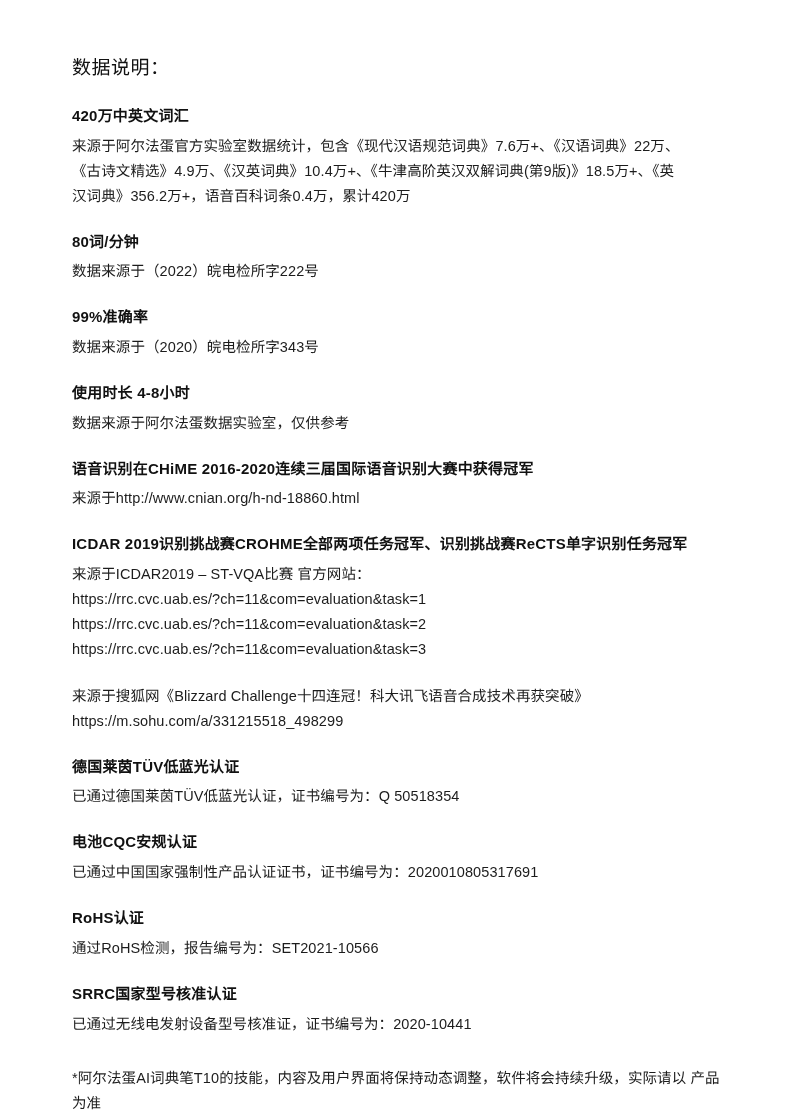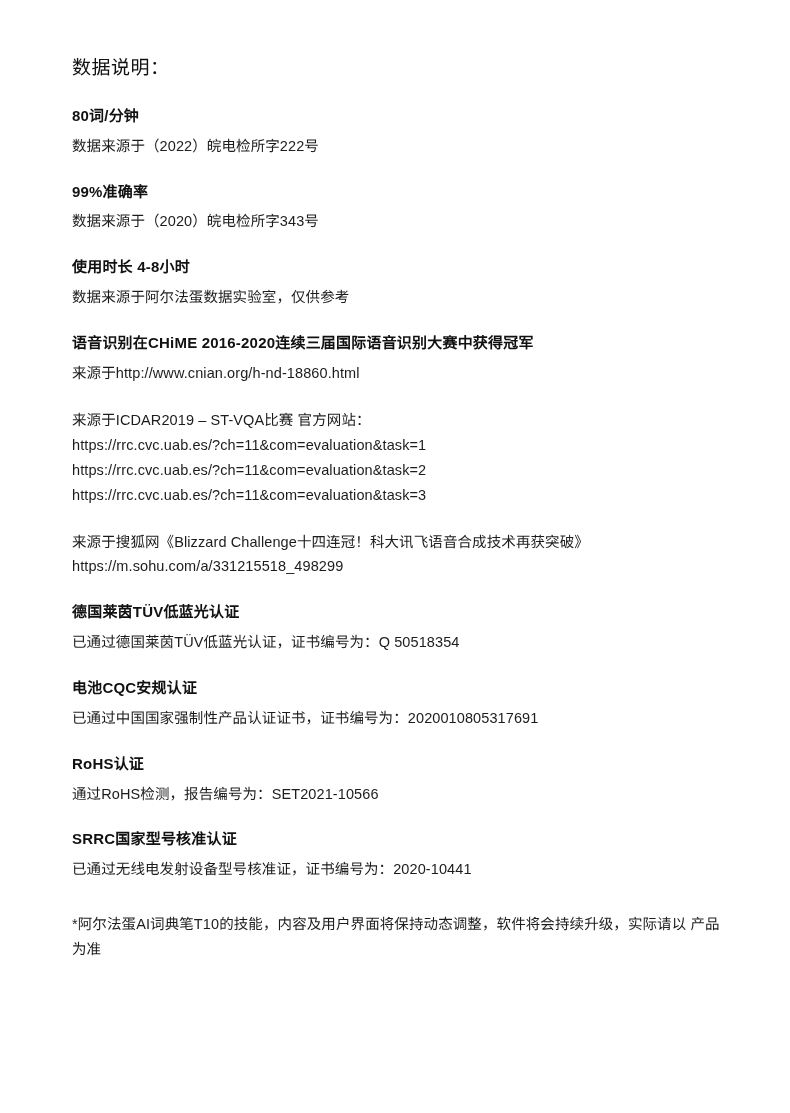--- a/index.html
+++ b/index.html
@@ -56,20 +56,28 @@
     letter-spacing: 0.1px;
   }
 </style>
 </head>
 <body>
 
 <div class="page">
 
   <h1 class="doc-title">数据说明：</h1>
 
+  <div class="section">
+    <div class="section-heading">420万中英文词汇</div>
+    <p class="section-body">
+      <span class="line">来源于阿尔法蛋官方实验室数据统计，包含《现代汉语规范词典》7.6万+、《汉语词典》22万、</span>
+      <span class="line">《古诗文精选》4.9万、《汉英词典》10.4万+、《牛津高阶英汉双解词典(第9版)》18.5万+、《英</span>
+      <span class="line">汉词典》356.2万+，语音百科词条0.4万，累计420万</span>
+    </p>
+  </div>
 
   <div class="section">
     <div class="section-heading">80词/分钟</div>
     <p class="section-body">
       <span class="line">数据来源于（2022）皖电检所字222号</span>
     </p>
   </div>
 
   <div class="section">
     <div class="section-heading">99%准确率</div>
@@ -86,20 +94,21 @@
   </div>
 
   <div class="section">
     <div class="section-heading">语音识别在CHiME 2016-2020连续三届国际语音识别大赛中获得冠军</div>
     <p class="section-body">
       <span class="line">来源于http://www.cnian.org/h-nd-18860.html</span>
     </p>
   </div>
 
   <div class="section">
+    <div class="section-heading">ICDAR 2019识别挑战赛CROHME全部两项任务冠军、识别挑战赛ReCTS单字识别任务冠军</div>
     <p class="section-body">
       <span class="line">来源于ICDAR2019 – ST-VQA比赛 官方网站：</span>
       <span class="line">https://rrc.cvc.uab.es/?ch=11&amp;com=evaluation&amp;task=1</span>
       <span class="line">https://rrc.cvc.uab.es/?ch=11&amp;com=evaluation&amp;task=2</span>
       <span class="line">https://rrc.cvc.uab.es/?ch=11&amp;com=evaluation&amp;task=3</span>
     </p>
   </div>
 
   <div class="section">
     <p class="section-body">

